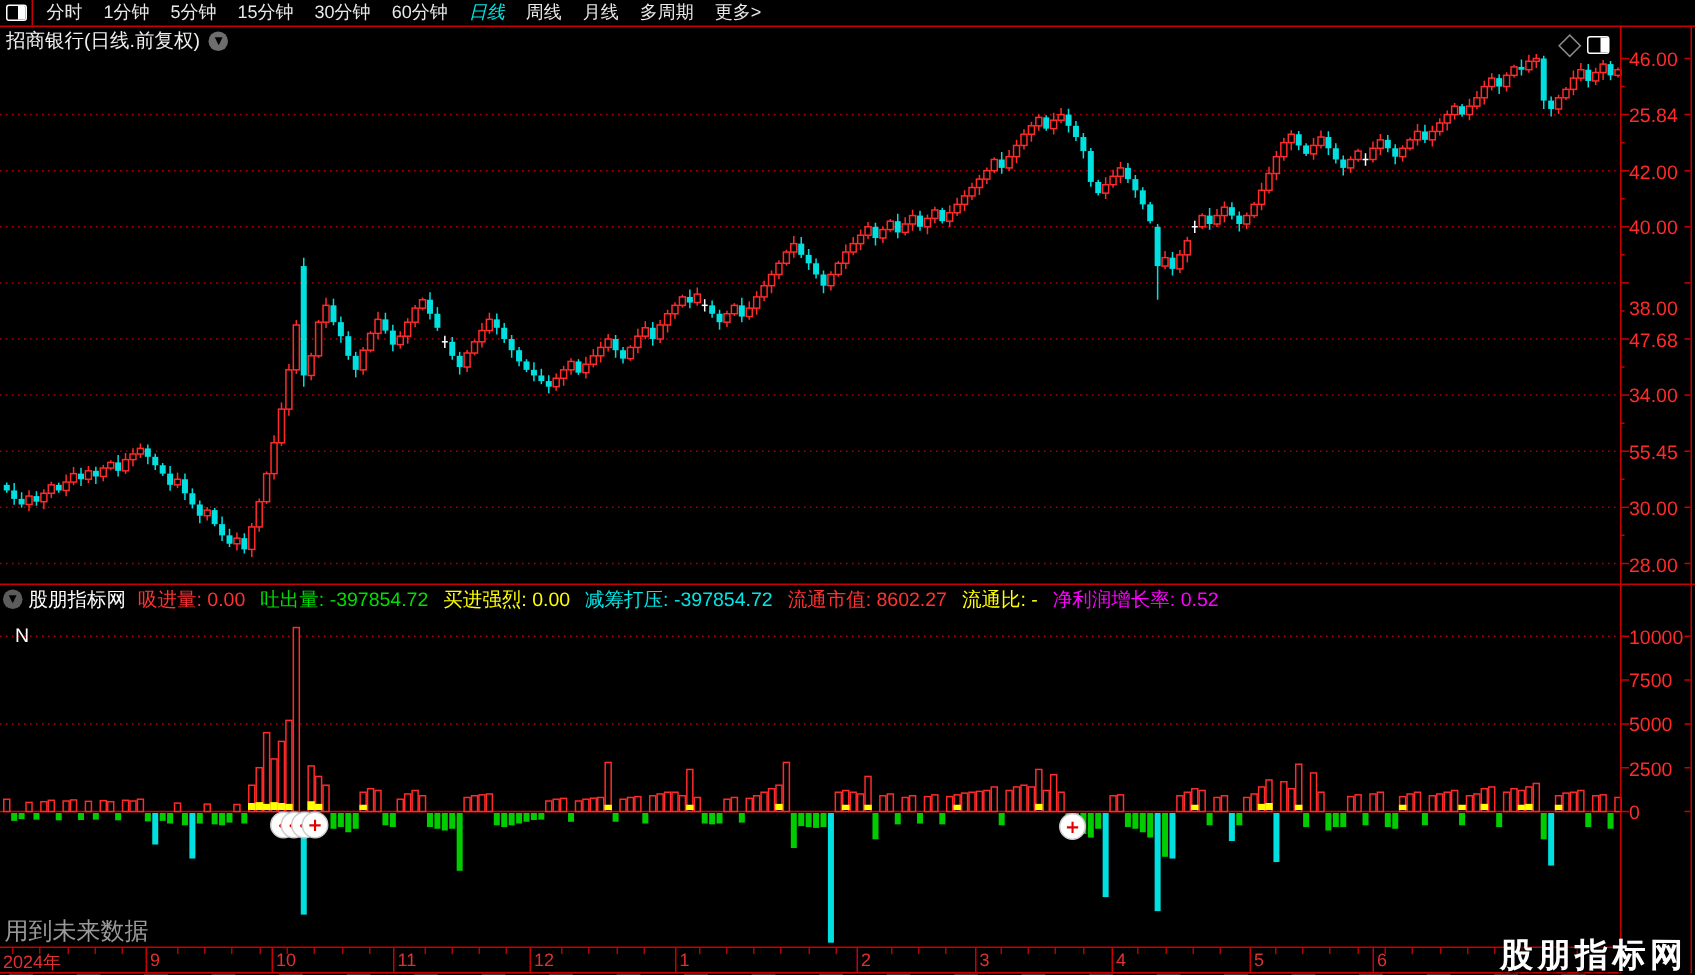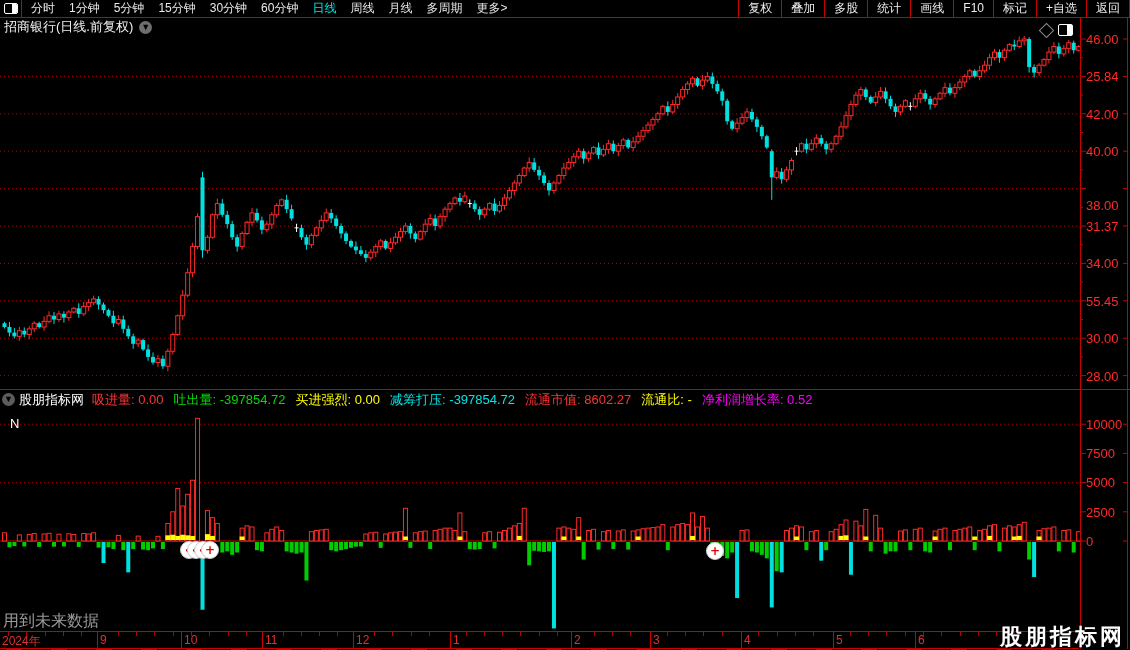--- a/index.html
+++ b/index.html
@@ -5,21 +5,21 @@
   html,body{margin:0;padding:0;background:#000;width:1130px;height:650px;overflow:hidden;
     font-family:"Liberation Sans","DejaVu Sans",sans-serif;position:relative;}
   #stage{position:absolute;left:0;top:0;width:1130px;height:650px;background:#000;}
   
   .toolbar{position:absolute;left:0;top:0;width:1130px;height:17px;border-bottom:1px solid #c80000;background:#000;}
   .tb-iconbox{position:absolute;left:0;top:0;width:21px;height:17px;border-right:1px solid #c80000;display:flex;align-items:center;justify-content:center;}
   .panel-glyph{width:12px;height:9px;border:1px solid #fff;border-radius:2px;position:relative;background:#000;}
   .panel-glyph:after{content:"";position:absolute;right:0;top:0;width:5px;height:9px;background:#fff;border-radius:0 1px 1px 0;}
   .tb-left{position:absolute;left:24px;top:0;height:17px;display:flex;align-items:center;}
   .tb-left span{padding:0 7px;font-size:12px;color:#e8e8e8;line-height:17px;cursor:default;white-space:nowrap;}
-  .tb-left span.active{color:#00e6e6;}
+  .tb-left span.active{color:#00e6e6;font-style:italic;}
   .tb-right{position:absolute;right:0;top:0;height:17px;display:flex;border-right:1px solid #c80000;}
   .tb-right span{padding:0 9px;font-size:12px;color:#ededed;line-height:17px;border-left:1px solid #c80000;white-space:nowrap;}
   
   .titlebar{position:absolute;left:4px;top:19px;height:16px;display:flex;align-items:center;color:#f0f0f0;font-size:13px;}
   .chev-circle{display:inline-block;width:13px;height:13px;border-radius:50%;background:#6e6e6e;color:#000;
     font-size:9px;line-height:13px;text-align:center;margin-left:6px;font-weight:bold;}
   
   .vline{position:absolute;width:1px;background:#c80000;}
   .hline{position:absolute;height:1px;background:#c80000;}
   .plabel,.ilabel{position:absolute;left:1086px;width:42px;color:#ff2a2a;font-size:13px;text-align:left;white-space:nowrap;}
@@ -62,31 +62,20 @@
       <span>1分钟</span>
       <span>5分钟</span>
       <span>15分钟</span>
       <span>30分钟</span>
       <span>60分钟</span>
       <span class="active">日线</span>
       <span>周线</span>
       <span>月线</span>
       <span>多周期</span>
       <span>更多&gt;</span>
-    </div>
-    <div class="tb-right">
-      <span>复权</span>
-      <span>叠加</span>
-      <span>多股</span>
-      <span>统计</span>
-      <span>画线</span>
-      <span>F10</span>
-      <span>标记</span>
-      <span>+自选</span>
-      <span>返回</span>
     </div>
   </div>
 
   <div class="titlebar">
     <span>招商银行(日线.前复权)</span>
     <span class="chev-circle">▼</span>
   </div>
 
   <svg id="main-svg" width="1130" height="353" style="top:36px;">
       <line x1="0" y1="40.4" x2="1080" y2="40.4" stroke="#b40000" stroke-width="1" stroke-dasharray="1,3"></line>
@@ -566,21 +555,21 @@
     </svg>
 
   <div class="diamond-icon"></div>
   <div class="corner-panel"></div>
 
   <div class="plabel" style="top:32px">46.00</div>
   <div class="plabel" style="top:69px">25.84</div>
   <div class="plabel" style="top:107px">42.00</div>
   <div class="plabel" style="top:144px">40.00</div>
   <div class="plabel" style="top:198px">38.00</div>
-  <div class="plabel" style="top:219px">31.37</div>
+  <div class="plabel" style="top:219px">47.68</div>
   <div class="plabel" style="top:256px">34.00</div>
   <div class="plabel" style="top:294px">55.45</div>
   <div class="plabel" style="top:331px">30.00</div>
   <div class="plabel" style="top:369px">28.00</div>
 
   <div class="hline" style="left:0;top:389px;width:1130px;"></div>
 
   <div class="ind-header">
     <span class="chev-circle" style="margin-left:2px;background:#5c5c5c;">▼</span>
     <span class="src">股朋指标网</span>

